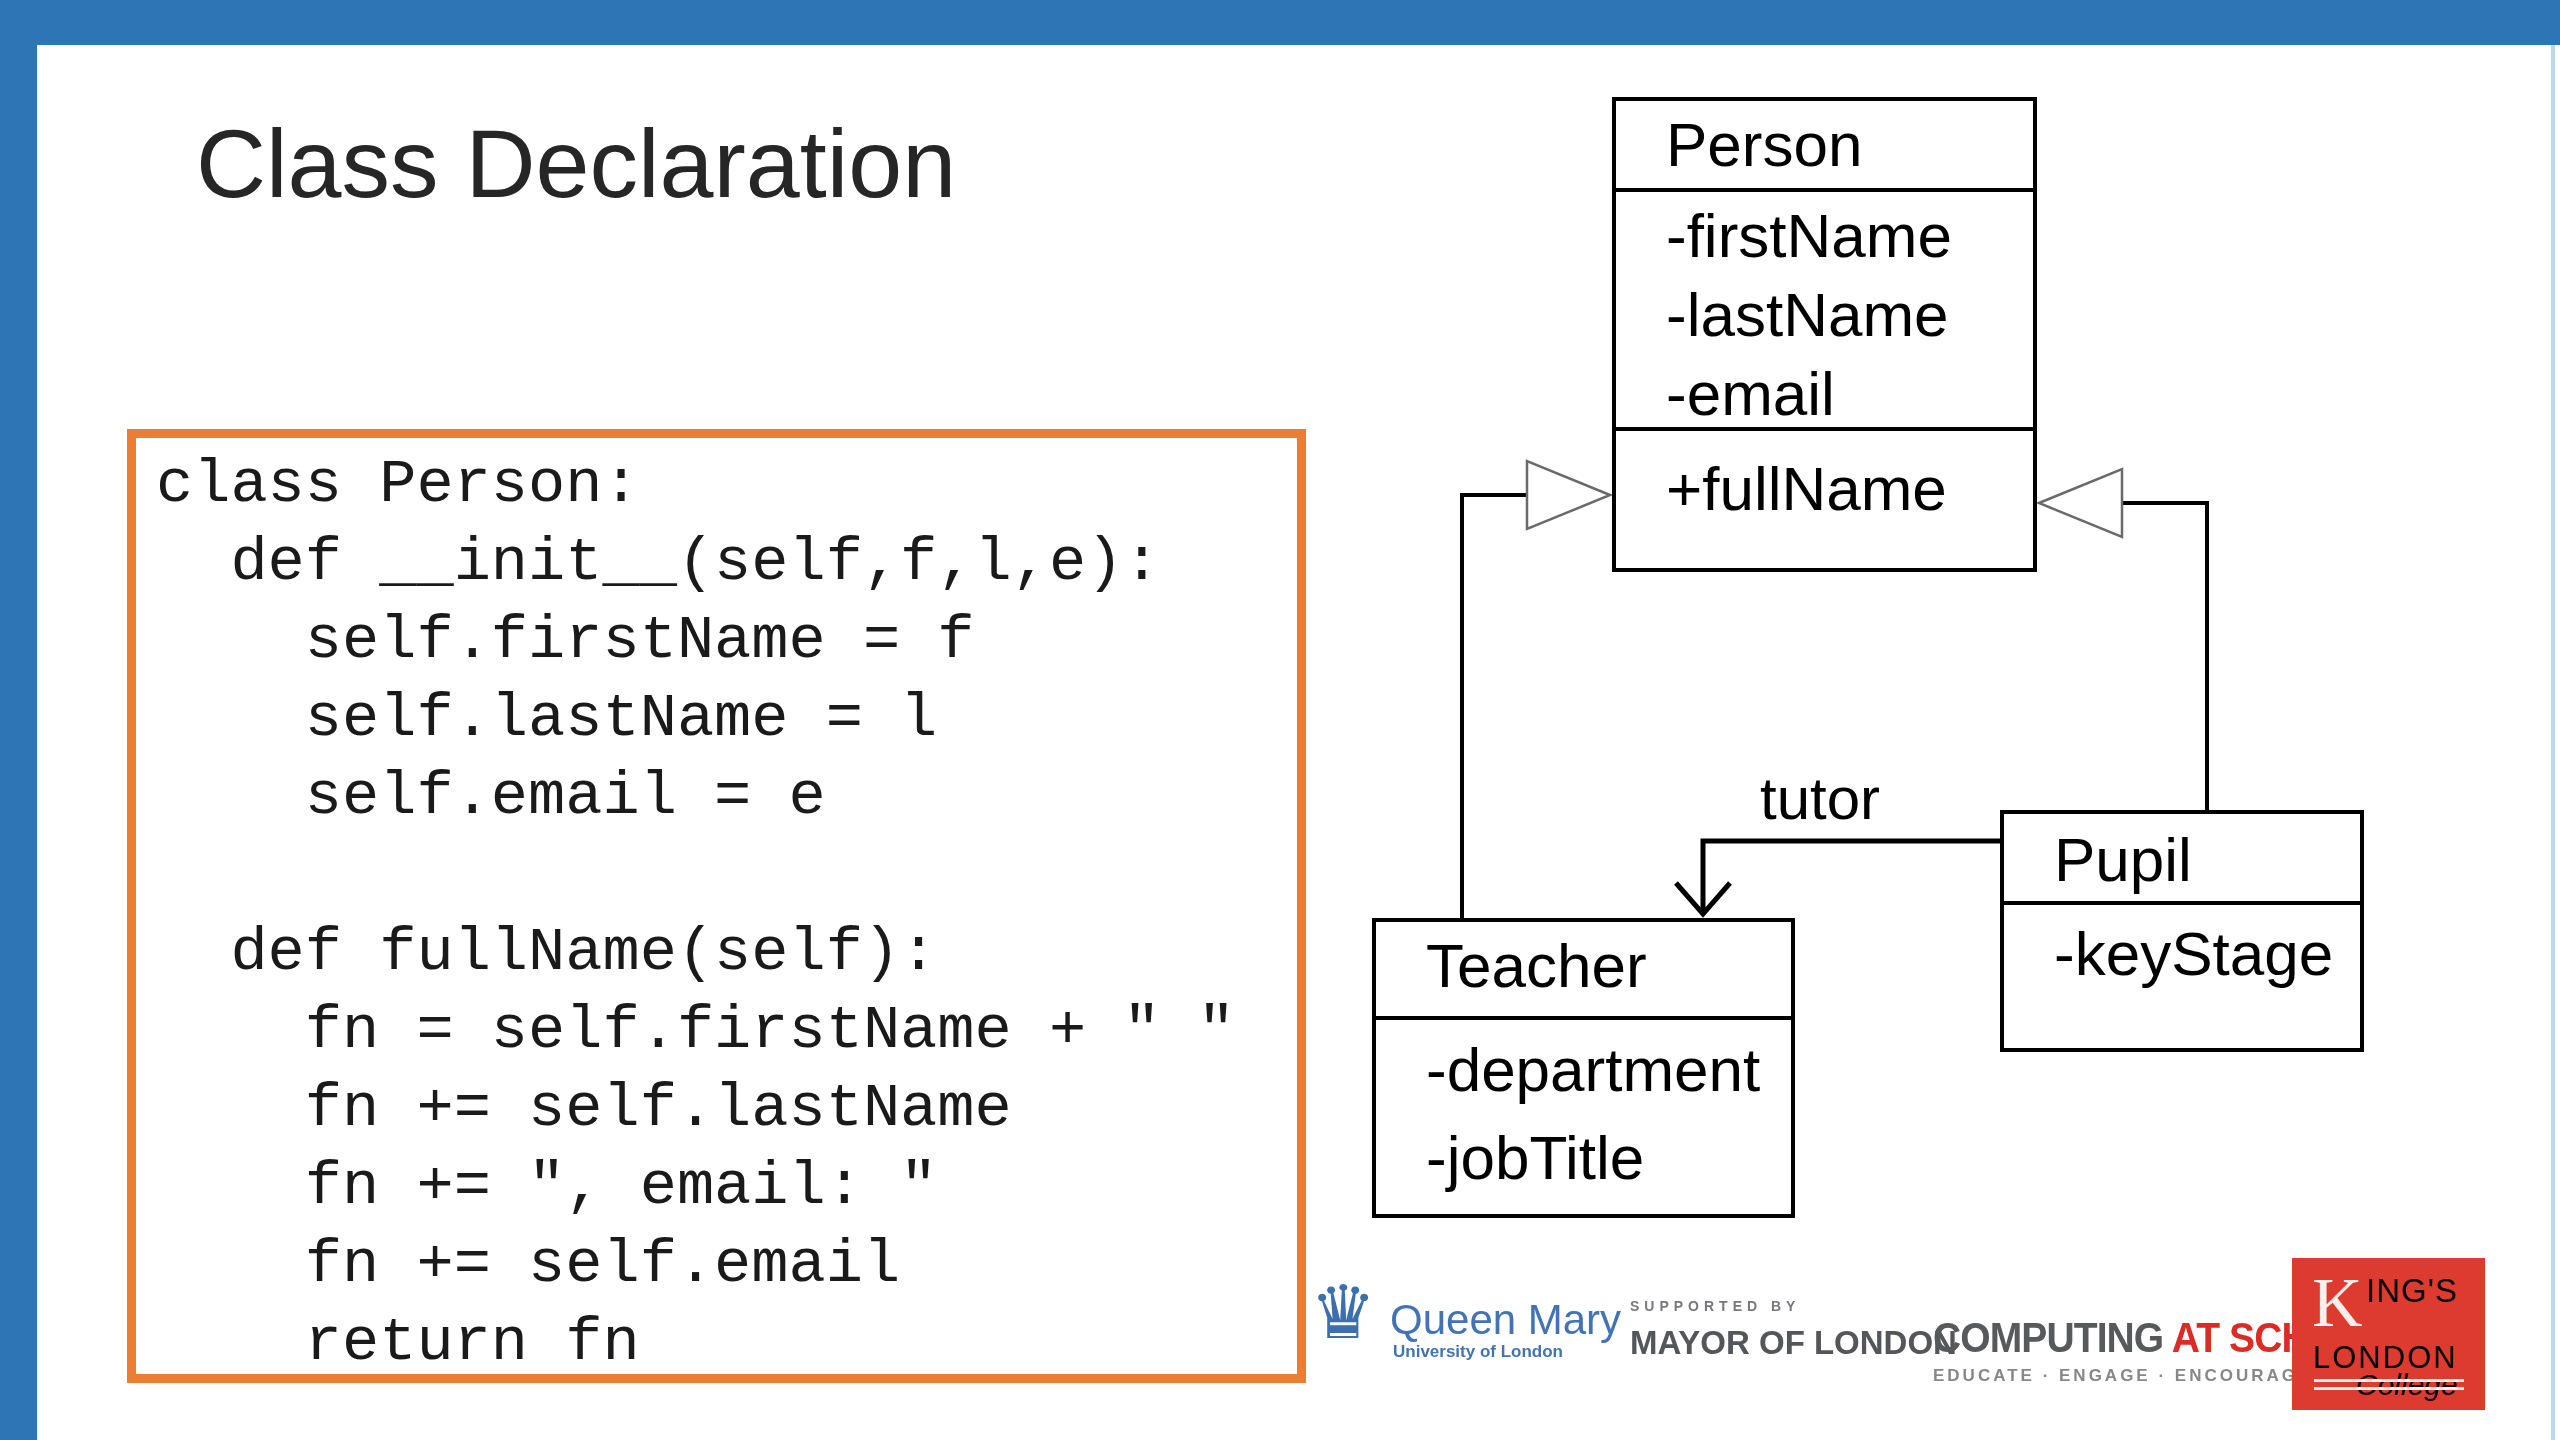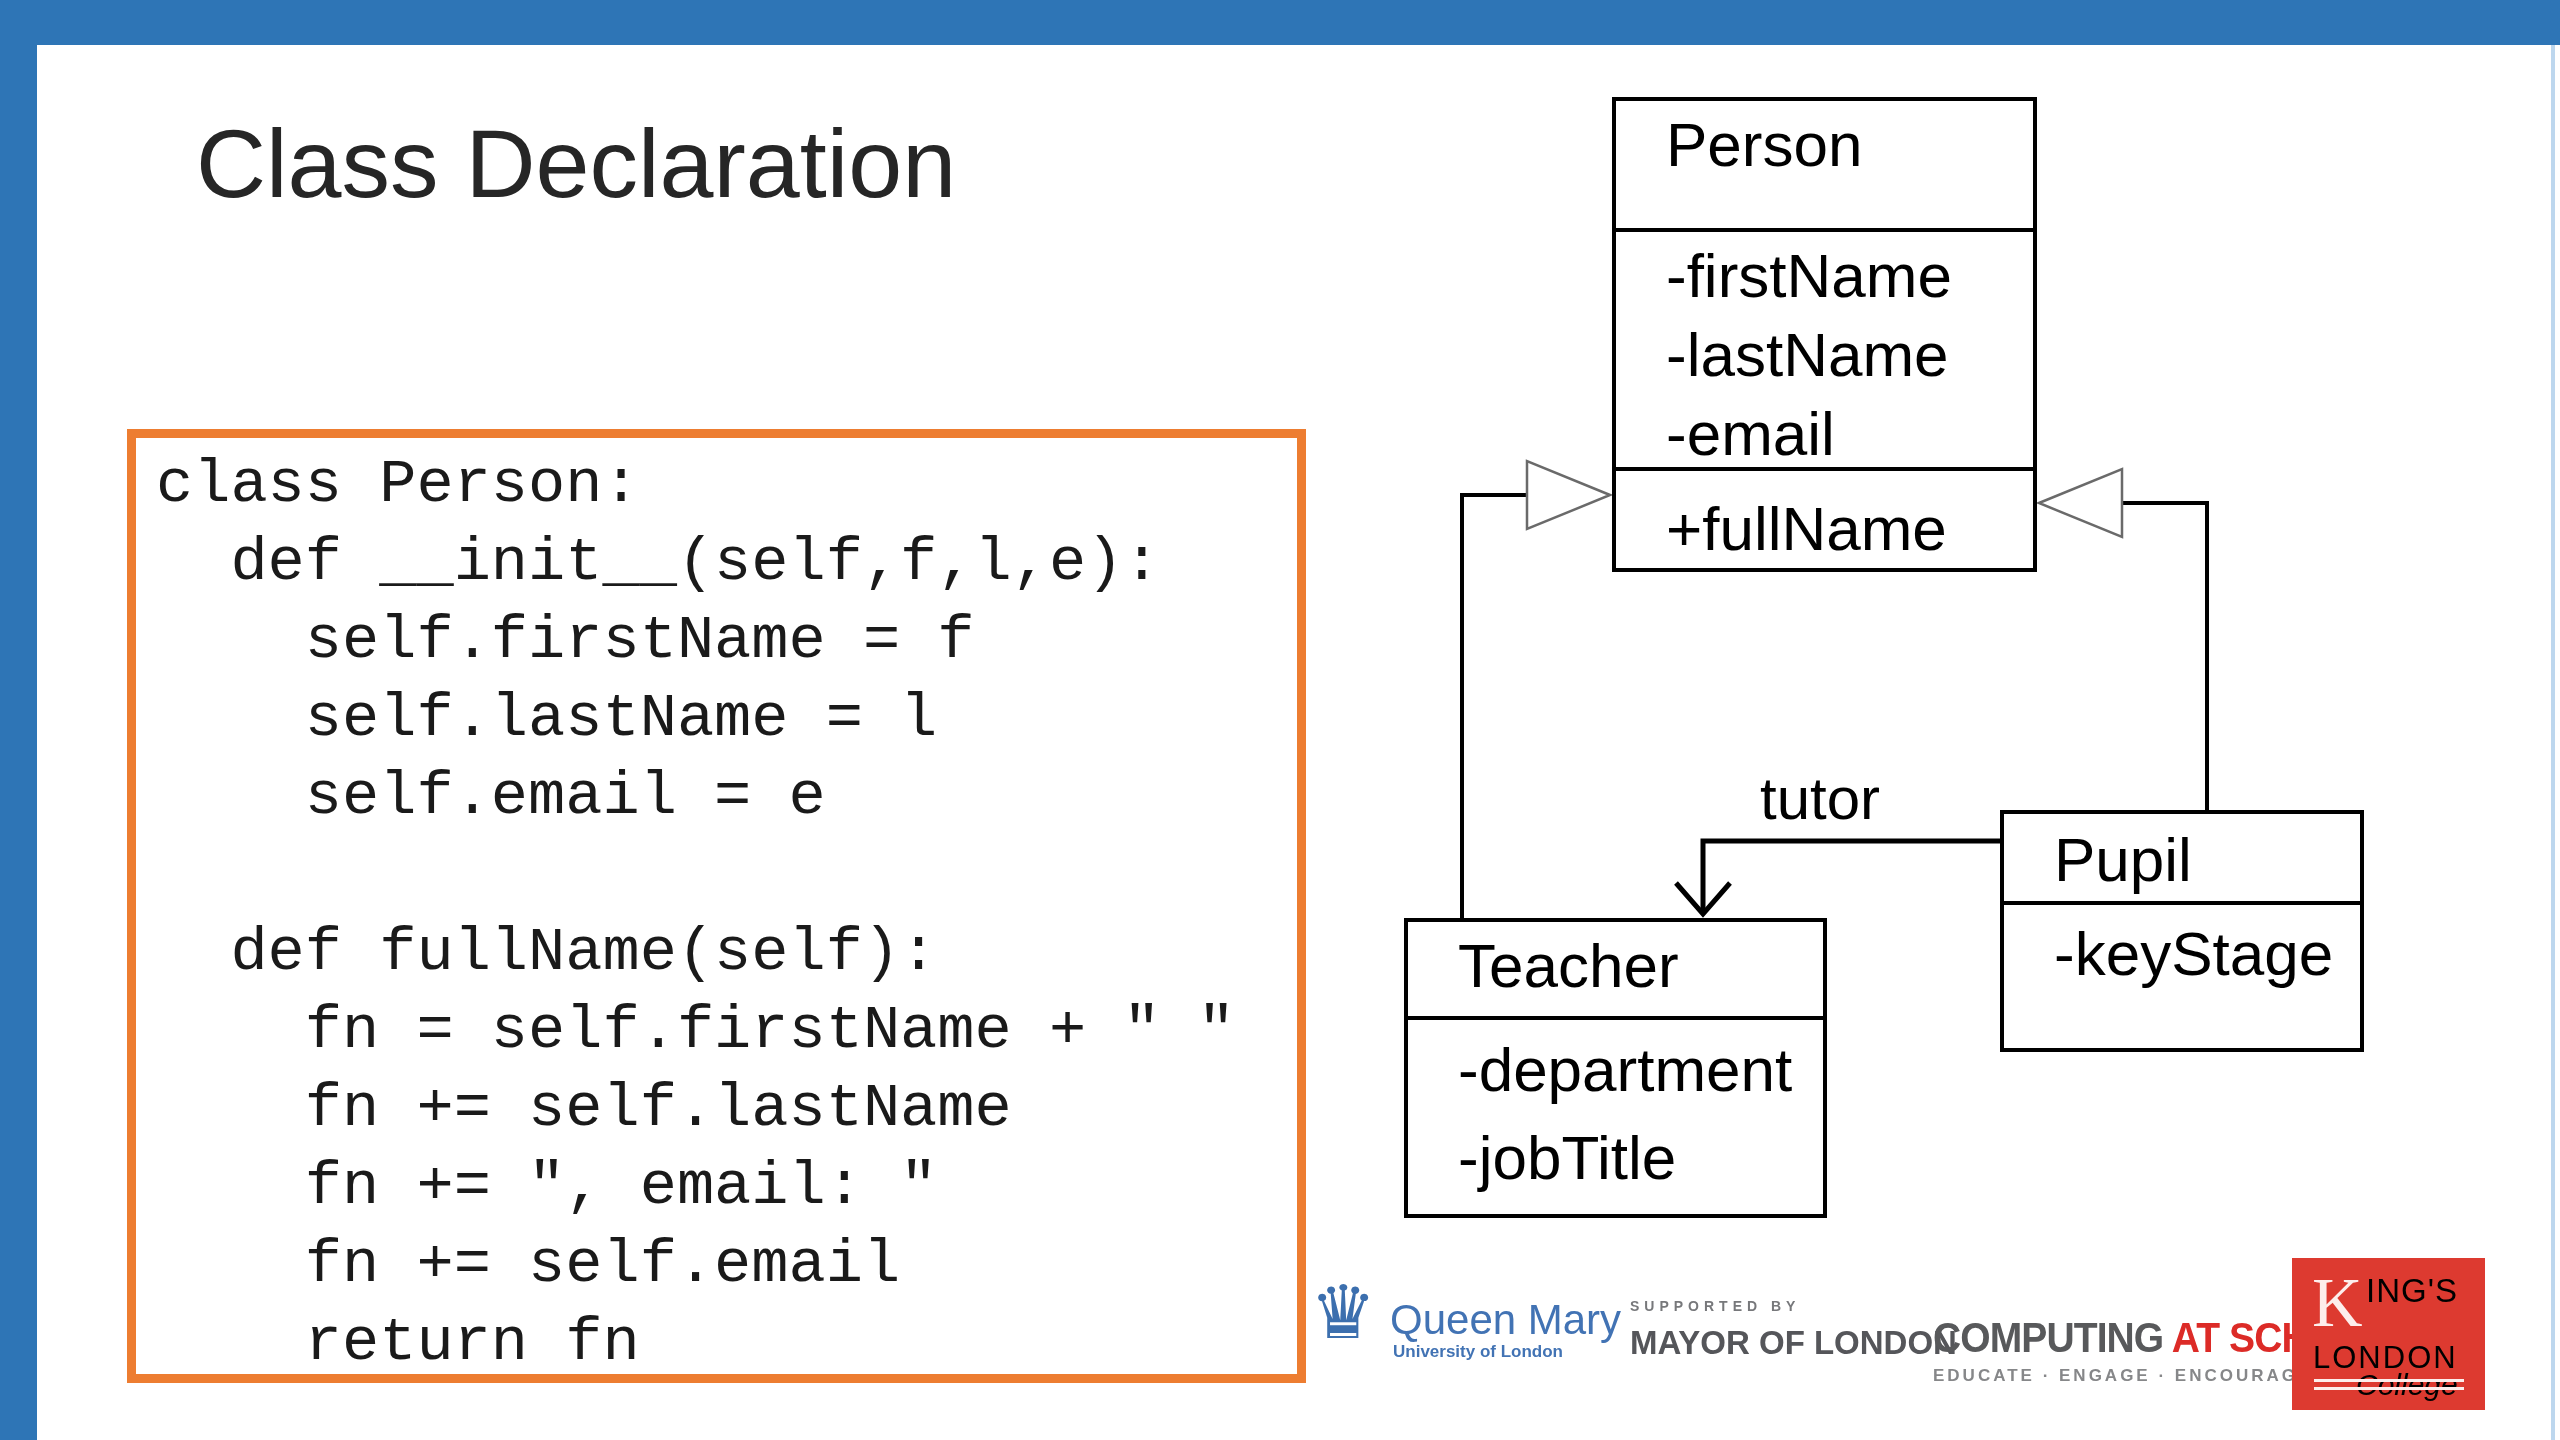--- a/index.html
+++ b/index.html
@@ -22,25 +22,25 @@
                 font-size:62px;line-height:78px;color:#1a1a1a;border-radius:27px;}
 
   
   .uml-box{border:4px solid #000;box-sizing:border-box;background:#fff;color:#000;}
   .uml-sec{box-sizing:border-box;overflow:hidden;padding-left:36px;}
   .uml-sec.divided{border-top:4px solid #000;}
   .uml-text{font-size:62px;color:#000;padding-left:14px;white-space:nowrap;}
 
   #person-box{left:1612px;top:97px;width:425px;height:475px;}
   #person-title{height:87px;padding-top:8px;}
-  #person-attrs{height:239px;padding-top:4px;margin-top:40px;}
+  #person-attrs{height:239px;padding-top:4px;}
   #person-attrs .uml-text{line-height:79px;}
   #person-methods{height:141px;padding-top:22px;}
 
-  #teacher-box{left:1372px;top:918px;width:423px;height:300px;margin-left:32px;}
+  #teacher-box{left:1372px;top:918px;width:423px;height:300px;}
   #teacher-title{height:94px;padding-top:8px;}
   #teacher-attrs{height:194px;padding-top:6px;}
   #teacher-attrs .uml-text{line-height:88px;}
 
   #pupil-box{left:2000px;top:810px;width:364px;height:242px;}
   #pupil-title{height:87px;padding-top:10px;}
   #pupil-attrs{height:135px;padding-top:14px;}
   #pupil-attrs .uml-text{line-height:70px;}
 
   #tutor-label{left:1760px;top:764px;font-size:60px;color:#000;}

